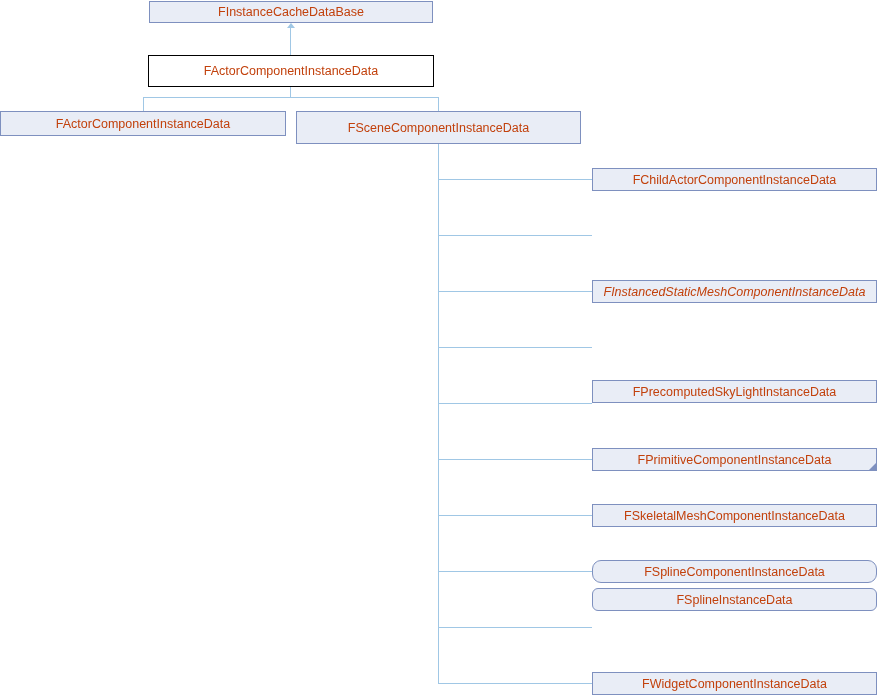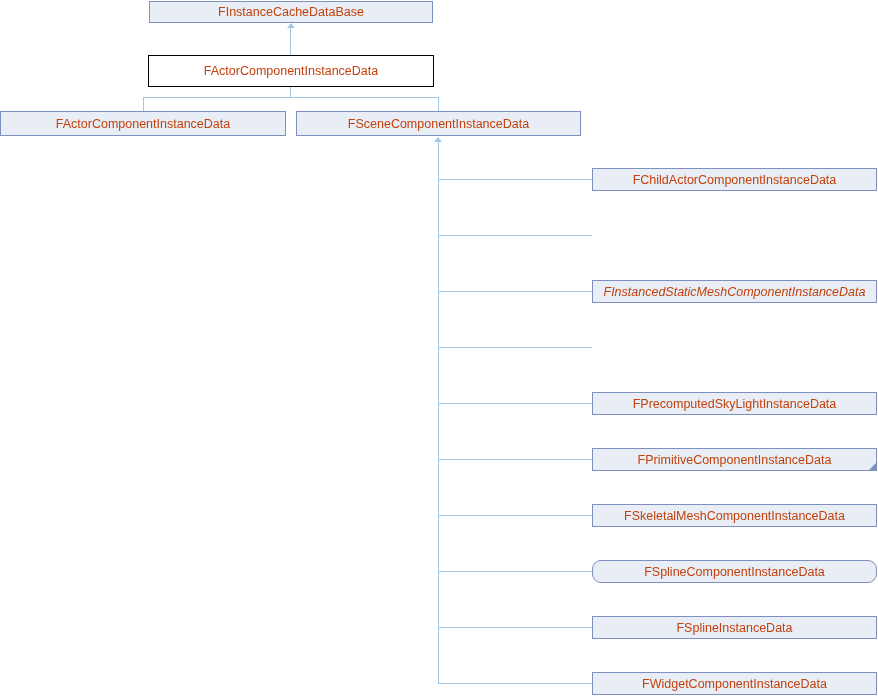--- a/index.html
+++ b/index.html
@@ -30,31 +30,31 @@
   }
   .node.current {
     background: #ffffff;
     border-color: #000000;
     cursor: default;
   }
   
   #n-root    { left: 149px; top: 1px;   width: 284px; height: 22px; }
   #n-current { left: 148px; top: 55px;  width: 286px; height: 32px; }
   #n-l2-0    { left: 0px;   top: 111px; width: 286px; height: 25px; }
-  #n-l2-1    { left: 296px; top: 111px; width: 285px; height: 25px; }
+  #n-l2-1    { left: 296px; top: 111px; width: 285px; height: 33px; }
   .child     { left: 592px; width: 285px; height: 23px; }
   #n-l3-0 { top: 168px; }
   #n-l3-1 { top: 224px; }
   #n-l3-2 { top: 280px; font-style: italic; }
   #n-l3-3 { top: 336px; }
-  #n-l3-4 { top: 392px; }
+  #n-l3-4 { top: 380px; }
   #n-l3-5 { top: 448px; }
   #n-l3-6 { top: 504px; }
   #n-l3-7 { top: 560px; border-radius: 9px; }
-  #n-l3-8 { top: 616px; }
+  #n-l3-8 { top: 588px; border-radius: 6px; }
   #n-l3-9 { top: 672px; }
   
   .edge {
     position: absolute;
     background: #a0c7e5;
   }
   .h { height: 1px; }
   .v { width: 1px; }
   .arrow-up {
     position: absolute;

